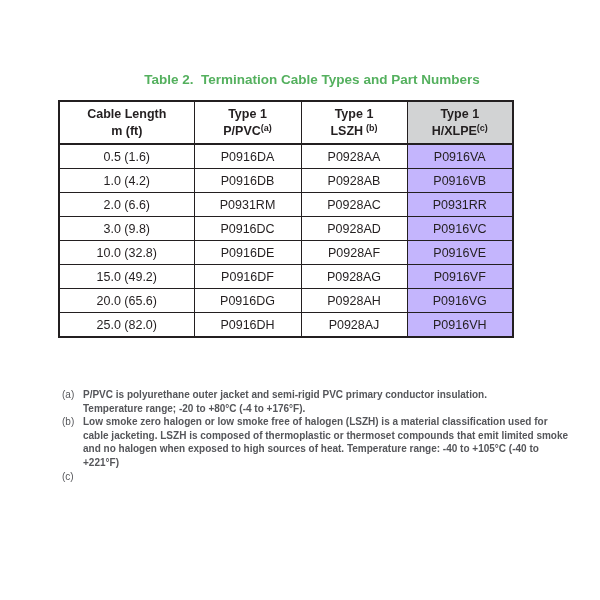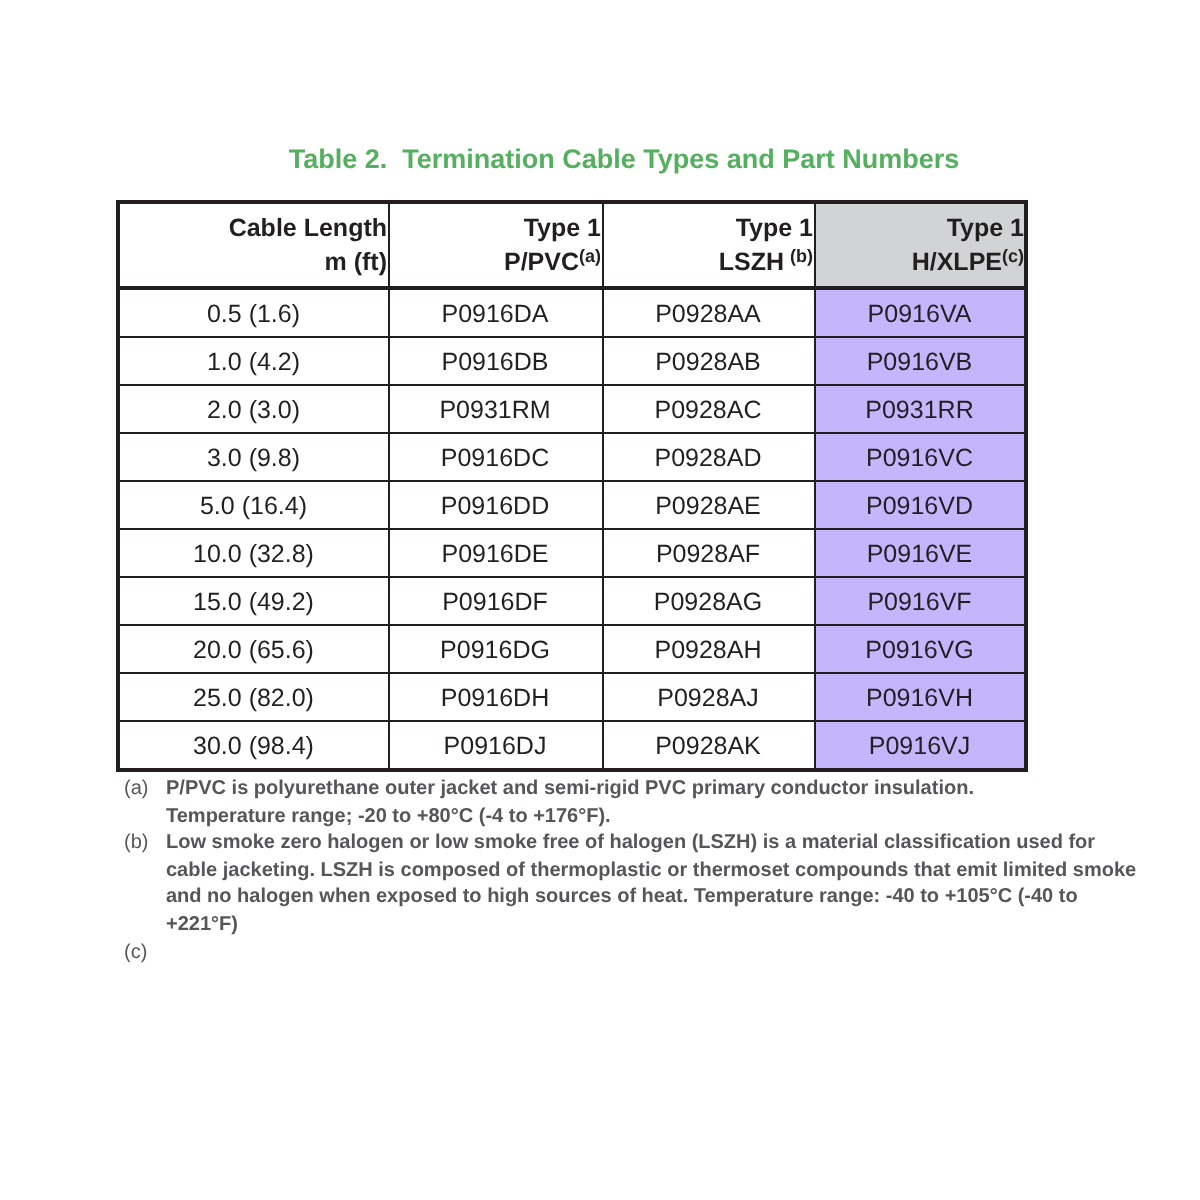--- a/index.html
+++ b/index.html
@@ -40,21 +40,20 @@
     text-align: center;
     vertical-align: middle;
     font-size: 12.5px;
     padding: 0;
   }
   .cable-table thead th {
     height: 41px;
     font-weight: bold;
     line-height: 1.3;
     border-bottom: 2px solid #231f20;
-    text-align: right;
   }
   .cable-table tbody td { height: 23px; }
 
   .cable-table .shade { background: #c4b5fd; }
   .cable-table thead .shade { background: #d2d3d4; }
 
   .cable-table sup {
     font-size: 9px;
     font-weight: bold;
     vertical-align: 4px;
@@ -115,36 +114,30 @@
         <td>P0928AA</td>
         <td class="shade">P0916VA</td>
       </tr>
       <tr>
         <td>1.0 (4.2)</td>
         <td>P0916DB</td>
         <td>P0928AB</td>
         <td class="shade">P0916VB</td>
       </tr>
       <tr>
-        <td>2.0 (3.0)</td>
+        <td>2.0 (6.6)</td>
         <td>P0931RM</td>
         <td>P0928AC</td>
         <td class="shade">P0931RR</td>
       </tr>
       <tr>
         <td>3.0 (9.8)</td>
         <td>P0916DC</td>
         <td>P0928AD</td>
         <td class="shade">P0916VC</td>
-      </tr>
-      <tr>
-        <td>5.0 (16.4)</td>
-        <td>P0916DD</td>
-        <td>P0928AE</td>
-        <td class="shade">P0916VD</td>
       </tr>
       <tr>
         <td>10.0 (32.8)</td>
         <td>P0916DE</td>
         <td>P0928AF</td>
         <td class="shade">P0916VE</td>
       </tr>
       <tr>
         <td>15.0 (49.2)</td>
         <td>P0916DF</td>
@@ -156,26 +149,20 @@
         <td>P0916DG</td>
         <td>P0928AH</td>
         <td class="shade">P0916VG</td>
       </tr>
       <tr>
         <td>25.0 (82.0)</td>
         <td>P0916DH</td>
         <td>P0928AJ</td>
         <td class="shade">P0916VH</td>
       </tr>
-      <tr>
-        <td>30.0 (98.4)</td>
-        <td>P0916DJ</td>
-        <td>P0928AK</td>
-        <td class="shade">P0916VJ</td>
-      </tr>
     </tbody>
   </table>
 
   <div class="footnotes">
     <div class="footnote">
       <span class="fn-label">(a)</span>
       <span class="fn-text">P/PVC is polyurethane outer jacket and semi-rigid PVC primary conductor insulation.
 Temperature range; -20 to +80°C (-4 to +176°F).</span>
     </div>
     <div class="footnote">

